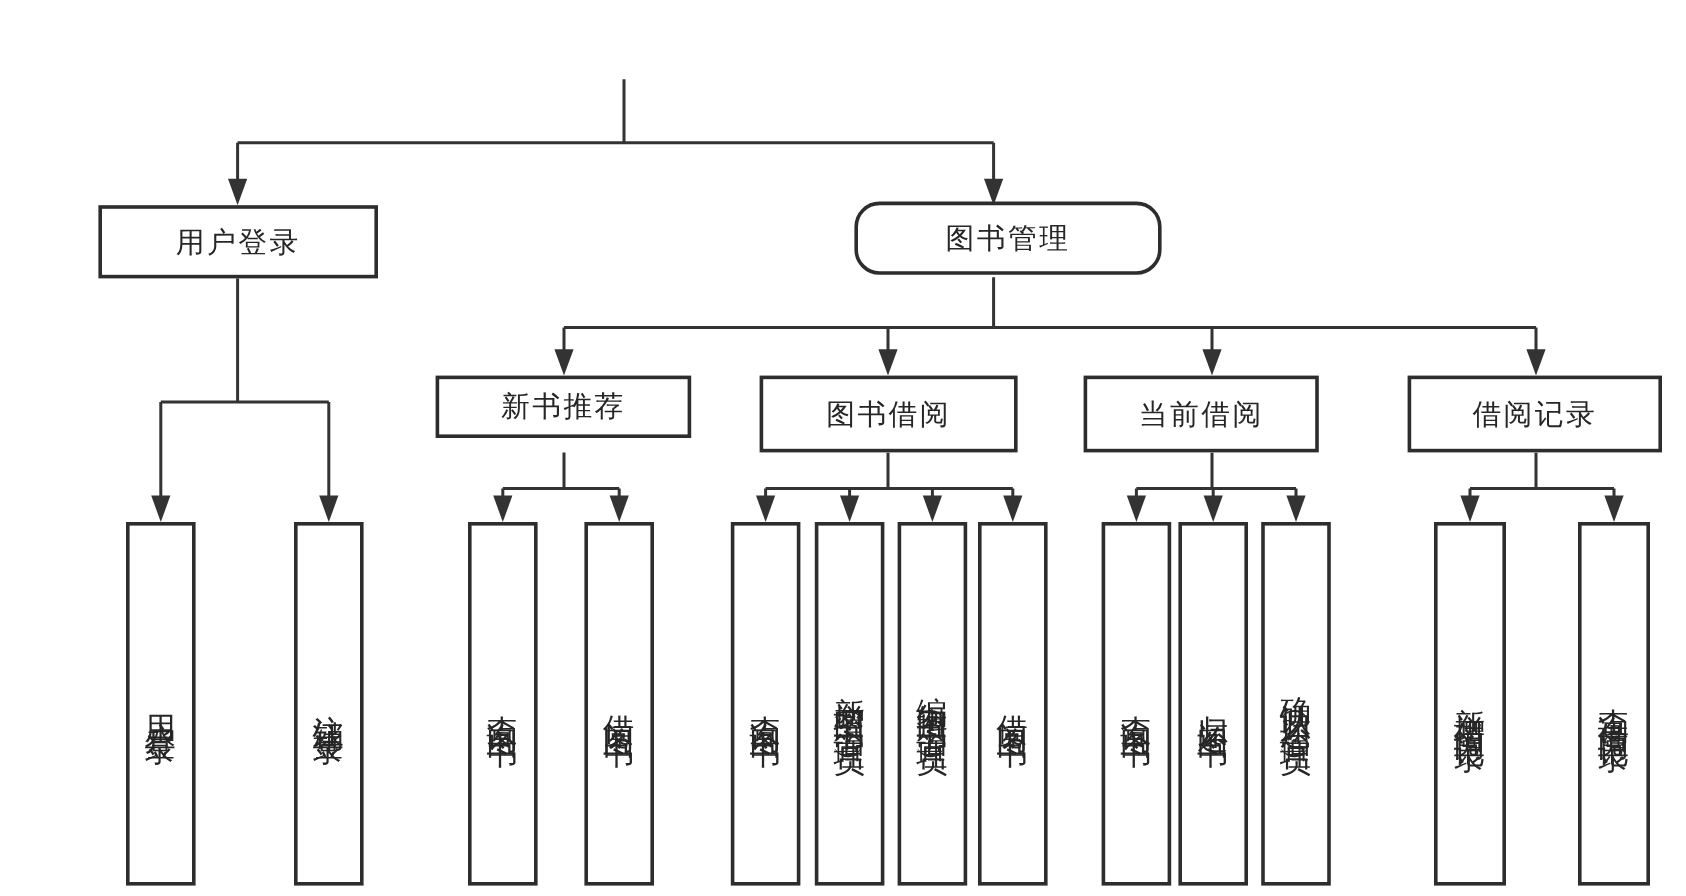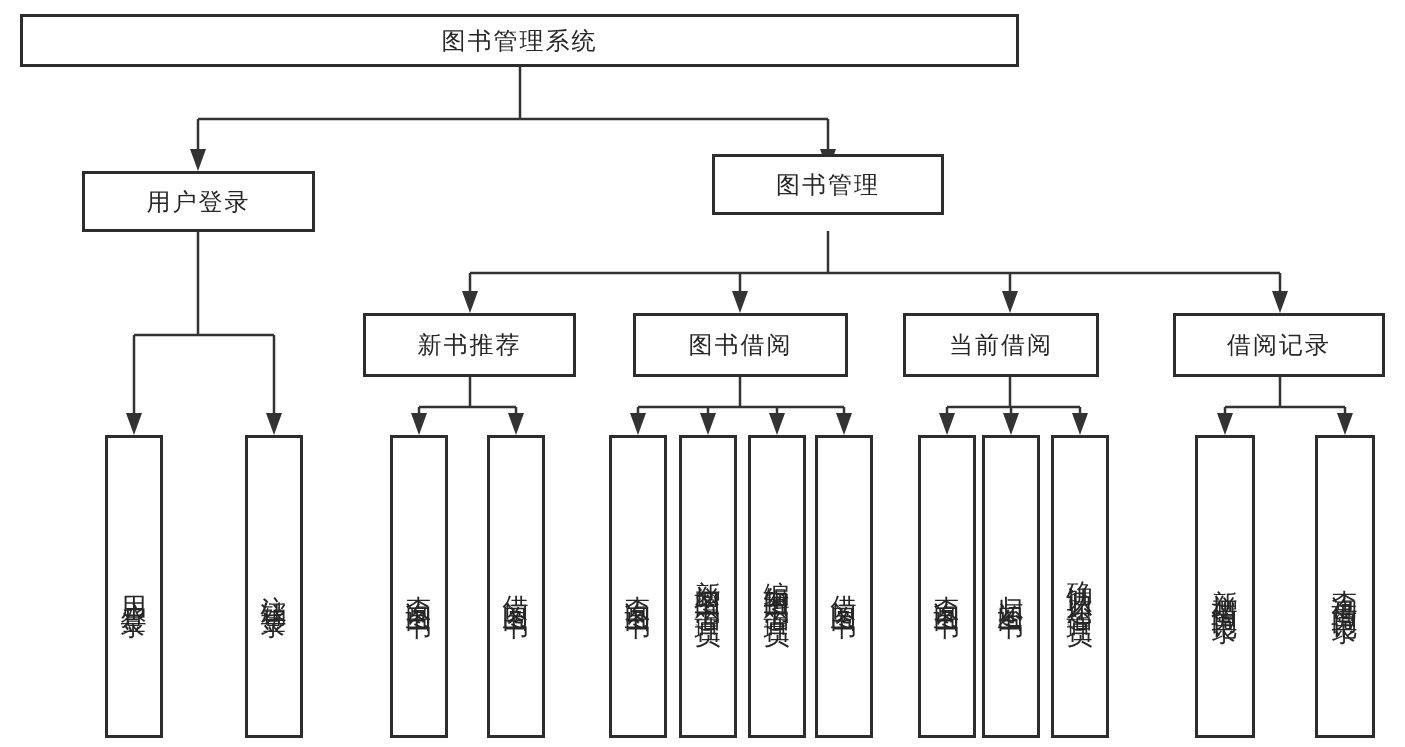--- a/index.html
+++ b/index.html
@@ -32,22 +32,22 @@
   }
   .leaf .vtext{
     writing-mode:vertical-rl;
     text-orientation:mixed;
     font-size:26px;line-height:1;
     letter-spacing:6px;
     color:#262626;
   }
   .root-box{left:20px;top:14px;width:999px;height:53px;}
   .n-user-login{left:82px;top:171px;width:233px;height:61px;}
-  .n-book-mgmt{left:712px;top:154px;width:232px;height:61px;}
-  .n-new-book{left:363px;top:313px;width:213px;height:64px;}
+  .n-book-mgmt{left:712px;top:168px;width:256px;height:61px;border-radius:21px;}
+  .n-new-book{left:363px;top:313px;width:213px;height:52px;}
   .n-borrow{left:633px;top:313px;width:215px;height:64px;}
   .n-current{left:903px;top:313px;width:196px;height:64px;}
   .n-record{left:1173px;top:313px;width:212px;height:64px;}
   .lf-1{left:105px;}
   .lf-2{left:245px;}
   .lf-3{left:390px;}
   .lf-4{left:487px;}
   .lf-5{left:609px;}
   .lf-6{left:679px;}
   .lf-7{left:748px;}
@@ -99,23 +99,20 @@
       <polygon points="769,413 785,413 777,435"></polygon>
       <polygon points="836,413 852,413 844,435"></polygon>
       <polygon points="939,413 955,413 947,435"></polygon>
       <polygon points="1003,413 1019,413 1011,435"></polygon>
       <polygon points="1072,413 1088,413 1080,435"></polygon>
       <polygon points="1217,413 1233,413 1225,435"></polygon>
       <polygon points="1337,413 1353,413 1345,435"></polygon>
     </g>
   </svg>
 
-  <div class="node root-box">
-    <span>图书管理系统</span>
-  </div>
 
   <div class="node n-user-login">
     <span>用户登录</span>
   </div>
   <div class="node n-book-mgmt">
     <span>图书管理</span>
   </div>
 
   <div class="node n-new-book">
     <span>新书推荐</span>

